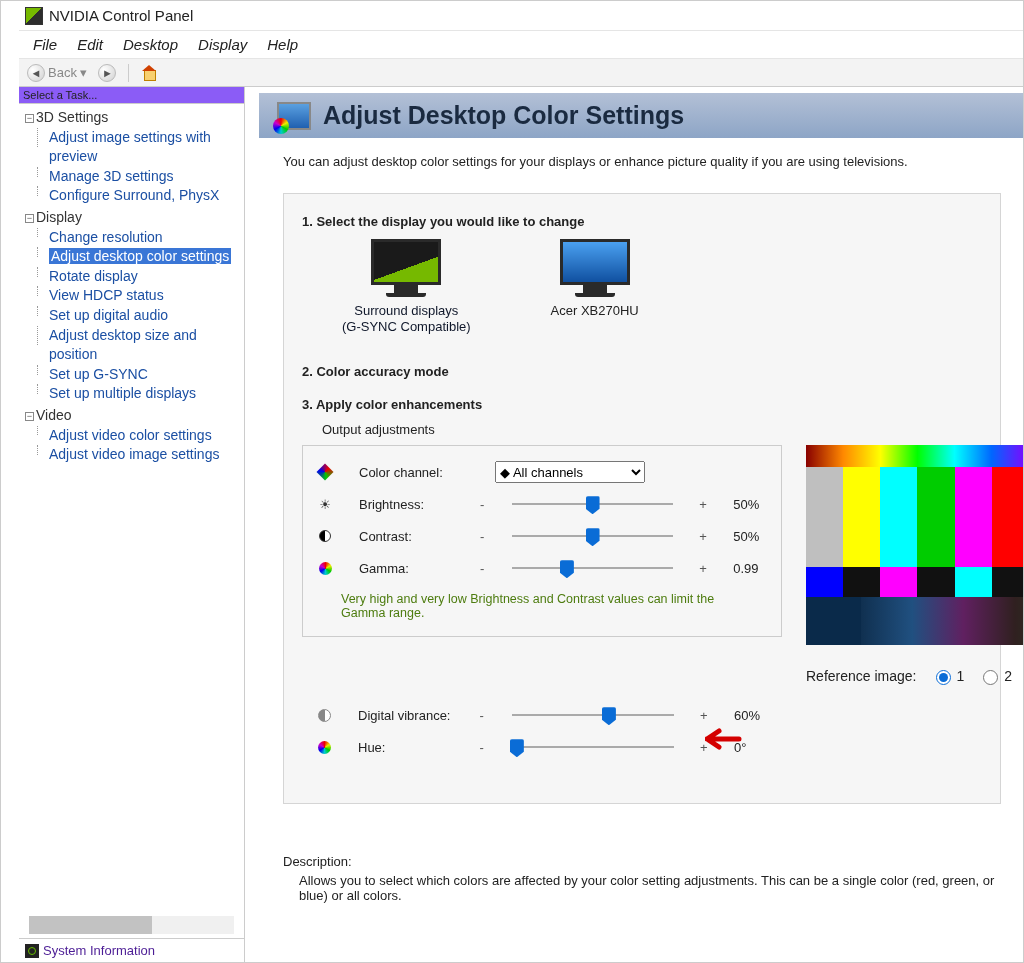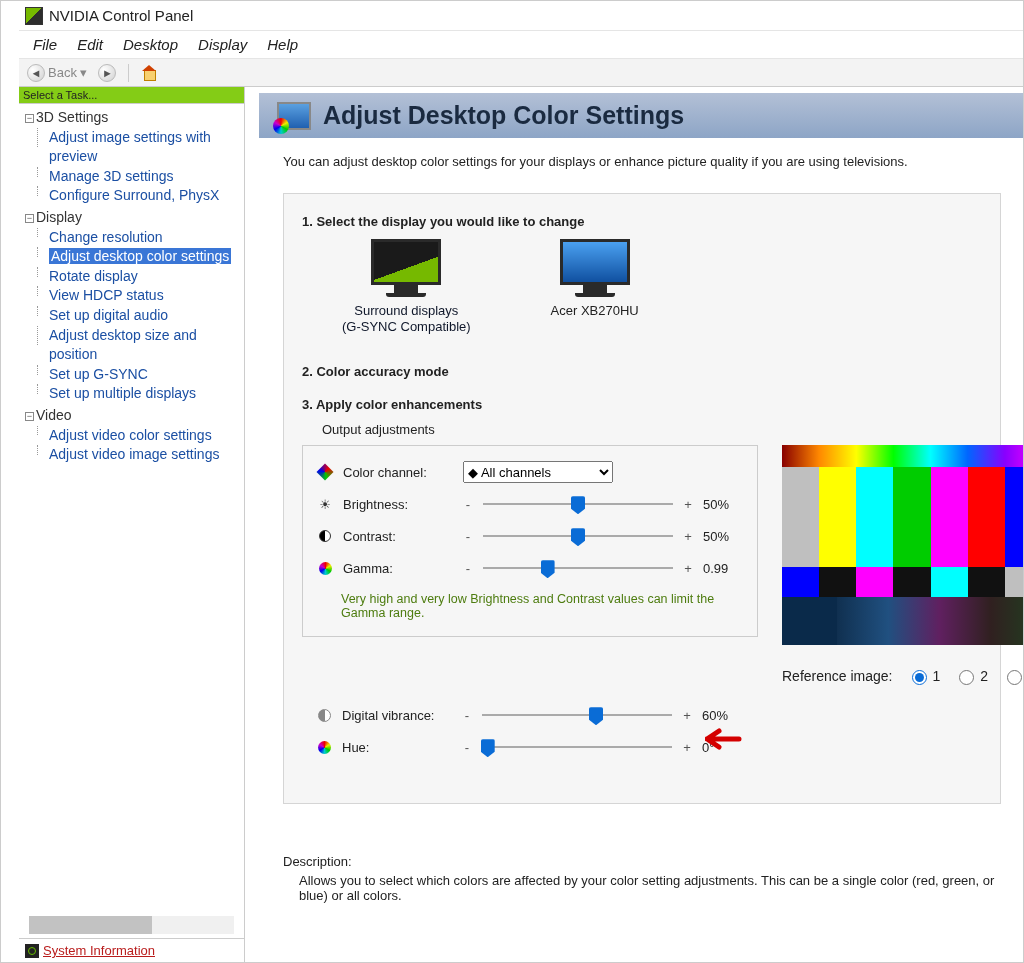--- a/index.html
+++ b/index.html
@@ -10,34 +10,34 @@
   .menubar { height:28px; display:flex; align-items:center; padding:0 4px; border-bottom:1px solid #e5e5e5;font-style:italic; }
   .menubar span { padding:3px 10px; cursor:default; font-size:15px; }
   .toolbar { height:28px; border-bottom:1px solid #ccc; background:#f3f3f3; display:flex; align-items:center; padding:0 4px; gap:4px; }
   .toolbtn { display:inline-flex; align-items:center; gap:3px; padding:2px 4px; color:#888; }
   .circle { width:18px; height:18px; border-radius:50%; background:radial-gradient(circle at 30% 30%, #fff, #d0d0d0); border:1px solid #bbb; display:inline-flex; align-items:center; justify-content:center; font-size:11px; color:#555; }
   .home { width:16px; height:16px; position:relative; }
   .home::before { content:""; position:absolute; top:5px; left:3px; width:10px; height:9px; background:#f8d070; border:1px solid #c08000; }
   .home::after { content:""; position:absolute; top:0; left:1px; width:0; height:0; border-left:7px solid transparent; border-right:7px solid transparent; border-bottom:6px solid #d04000; }
   .body { flex:1; display:flex; min-height:0; }
   .sidebar { width:226px; border-right:1px solid #ccc; display:flex; flex-direction:column; }
-  .task-hdr { font-size:11px; padding:2px 4px; border-bottom:1px solid #ccc; background:#84cc16; }
+  .task-hdr { font-size:11px; padding:2px 4px; border-bottom:1px solid #ccc; background:#8b5cf6; }
   .tree { flex:1; overflow:hidden; padding:4px 2px 4px 6px; font-size:14px; line-height:1.4; }
   .tree .cat { margin-bottom:2px; }
   .tree .cat-label { color:#333; }
   .tree .sq { display:inline-block; width:9px; height:9px; border:1px solid #888; text-align:center; line-height:7px; font-size:9px; margin-right:2px; color:#555; vertical-align:middle; }
   .tree ul { list-style:none; margin:0; padding:0 0 0 18px; }
   .tree li { position:relative; padding-left:6px; }
   .tree li::before { content:""; position:absolute; left:-6px; top:0; bottom:50%; border-left:1px dotted #999; }
   .tree a { color:#1b4fa3; text-decoration:none; cursor:pointer; }
   .tree a.sel { background:#3a76d6; color:#fff; padding:0 2px; }
   .hscroll { height:18px; background:#f0f0f0; margin:0 10px 4px; }
   .hscroll div { height:100%; width:60%; background:#c2c2c2; }
   .sysinfo { border-top:1px solid #ccc; padding:4px 6px; display:flex; align-items:center; gap:4px; }
-  .sysinfo a { color:#b91c1c; text-decoration:underline; }
+  .sysinfo a { color:#4c1d95; }
   .sysinfo .g { width:14px; height:14px; background:#222; display:inline-block; position:relative; }
   .sysinfo .g::after { content:""; position:absolute; top:3px; left:3px; width:6px; height:6px; border:1px solid #6b0; border-radius:50%; }
   .main { flex:1; overflow:hidden; position:relative; display:flex; flex-direction:column; background:#fff; }
   .page-hdr { background:linear-gradient(#b3c0d6,#8da5c6); padding:8px 18px; display:flex; align-items:center; gap:12px; margin:6px 0 0 14px; }
   .page-hdr .icon { width:34px; height:28px; background:linear-gradient(#5aa0e0,#2060b0); border:2px solid #888; position:relative; }
   .page-hdr .icon::after { content:""; position:absolute; left:-6px; bottom:-6px; width:16px; height:16px; background:conic-gradient(#e00,#ee0,#0c0,#0cc,#00e,#c0c,#e00); border-radius:50%; }
   .page-hdr h1 { margin:0; font-size:25px; font-weight:bold; color:#1a2a40; }
   .content { flex:1; overflow:auto; padding:10px 22px 10px 38px; }
   .desc { font-size:13px; margin:6px 0 24px; }
   .panel { border:1px solid #d5d5d5; background:#f6f6f6; padding:14px 18px 40px; position:relative; }
@@ -50,21 +50,21 @@
   .disp .base { width:40px; height:4px; background:#2a2a2a; margin:0 auto; border-radius:0 0 3px 3px; }
   .disp.selected .label { color:#0f172a; }
   .disp .label { margin-top:6px; line-height:1.2; }
   .sub { margin-left:20px; }
   .accline { margin:4px 0; }
   .chk { display:inline-flex; align-items:center; gap:6px; margin-top:6px; }
   .chk input { width:14px; height:14px; }
   .adj-wrap { position:relative; margin-top:10px; }
   .adj-box { border:1px solid #ccc; padding:10px 14px 16px; width:480px; background:#f6f6f6; }
   .adj-title { margin-bottom:8px; }
-  .row { display:flex; align-items:center; height:32px; gap:10px; }
+  .row { display:flex; align-items:center; height:32px; gap:26px; }
   .row .ic { width:16px; height:16px; flex:none; display:inline-flex; align-items:center; justify-content:center; font-size:13px; }
   .row .lbl { width:110px; }
   .row .minus, .row .plus { width:10px; text-align:center; color:#555; }
   .row .val { width:40px; text-align:left; }
   .slider { position:relative; width:190px; height:20px; }
   .slider .track { position:absolute; top:9px; left:0; right:0; height:2px; background:#aaa; }
   .slider .thumb { position:absolute; top:2px; width:14px; height:18px; background:#0a6cd6; border-radius:2px 2px 5px 5px; transform:translateX(-50%); clip-path: polygon(0 0,100% 0,100% 70%,50% 100%,0 70%); }
   .note { font-size:12.5px; color:#4d7c0f; margin:8px 17px 0 24px; width:380px; }
   select.channel { width:150px; height:22px; font-size:13px; }
   .diamond { width:12px; height:12px; transform:rotate(45deg); background:conic-gradient(#e00,#0c0,#00e,#e00); display:inline-block; }

